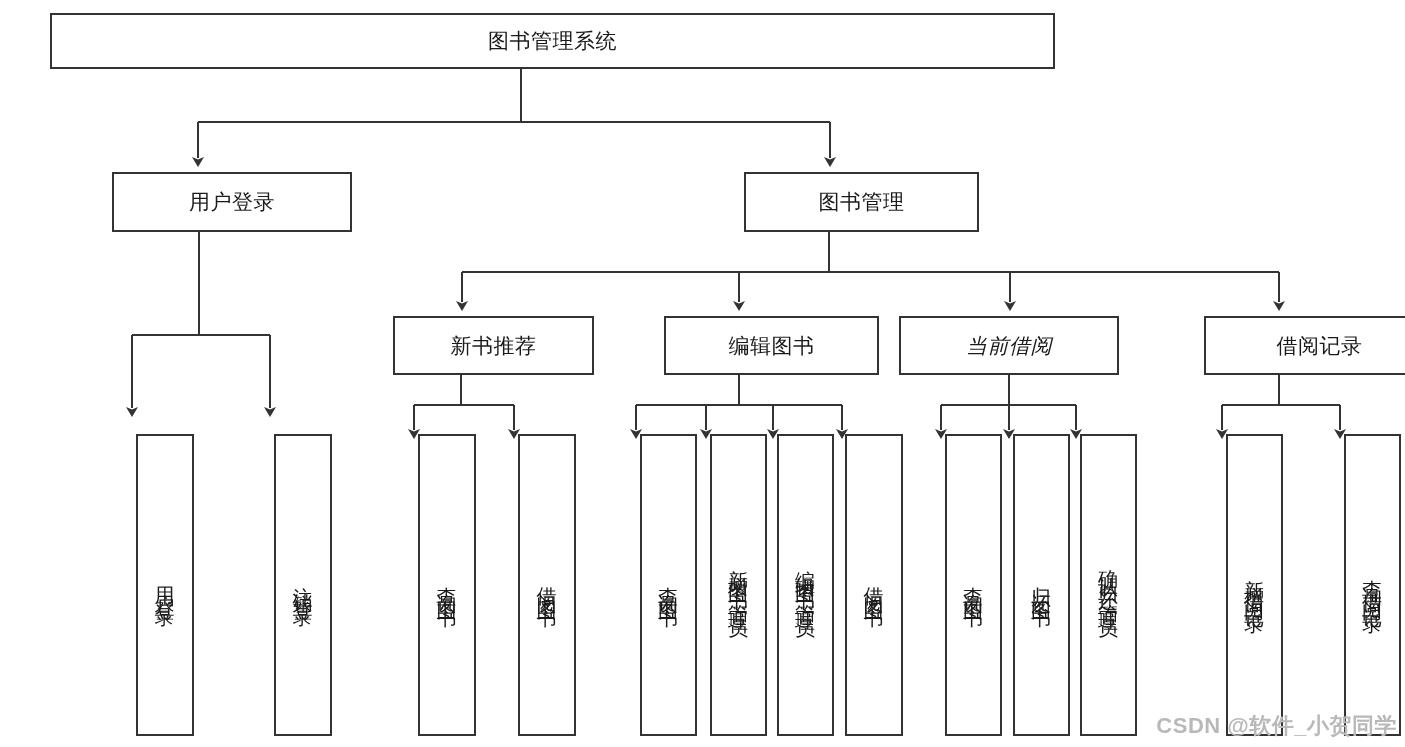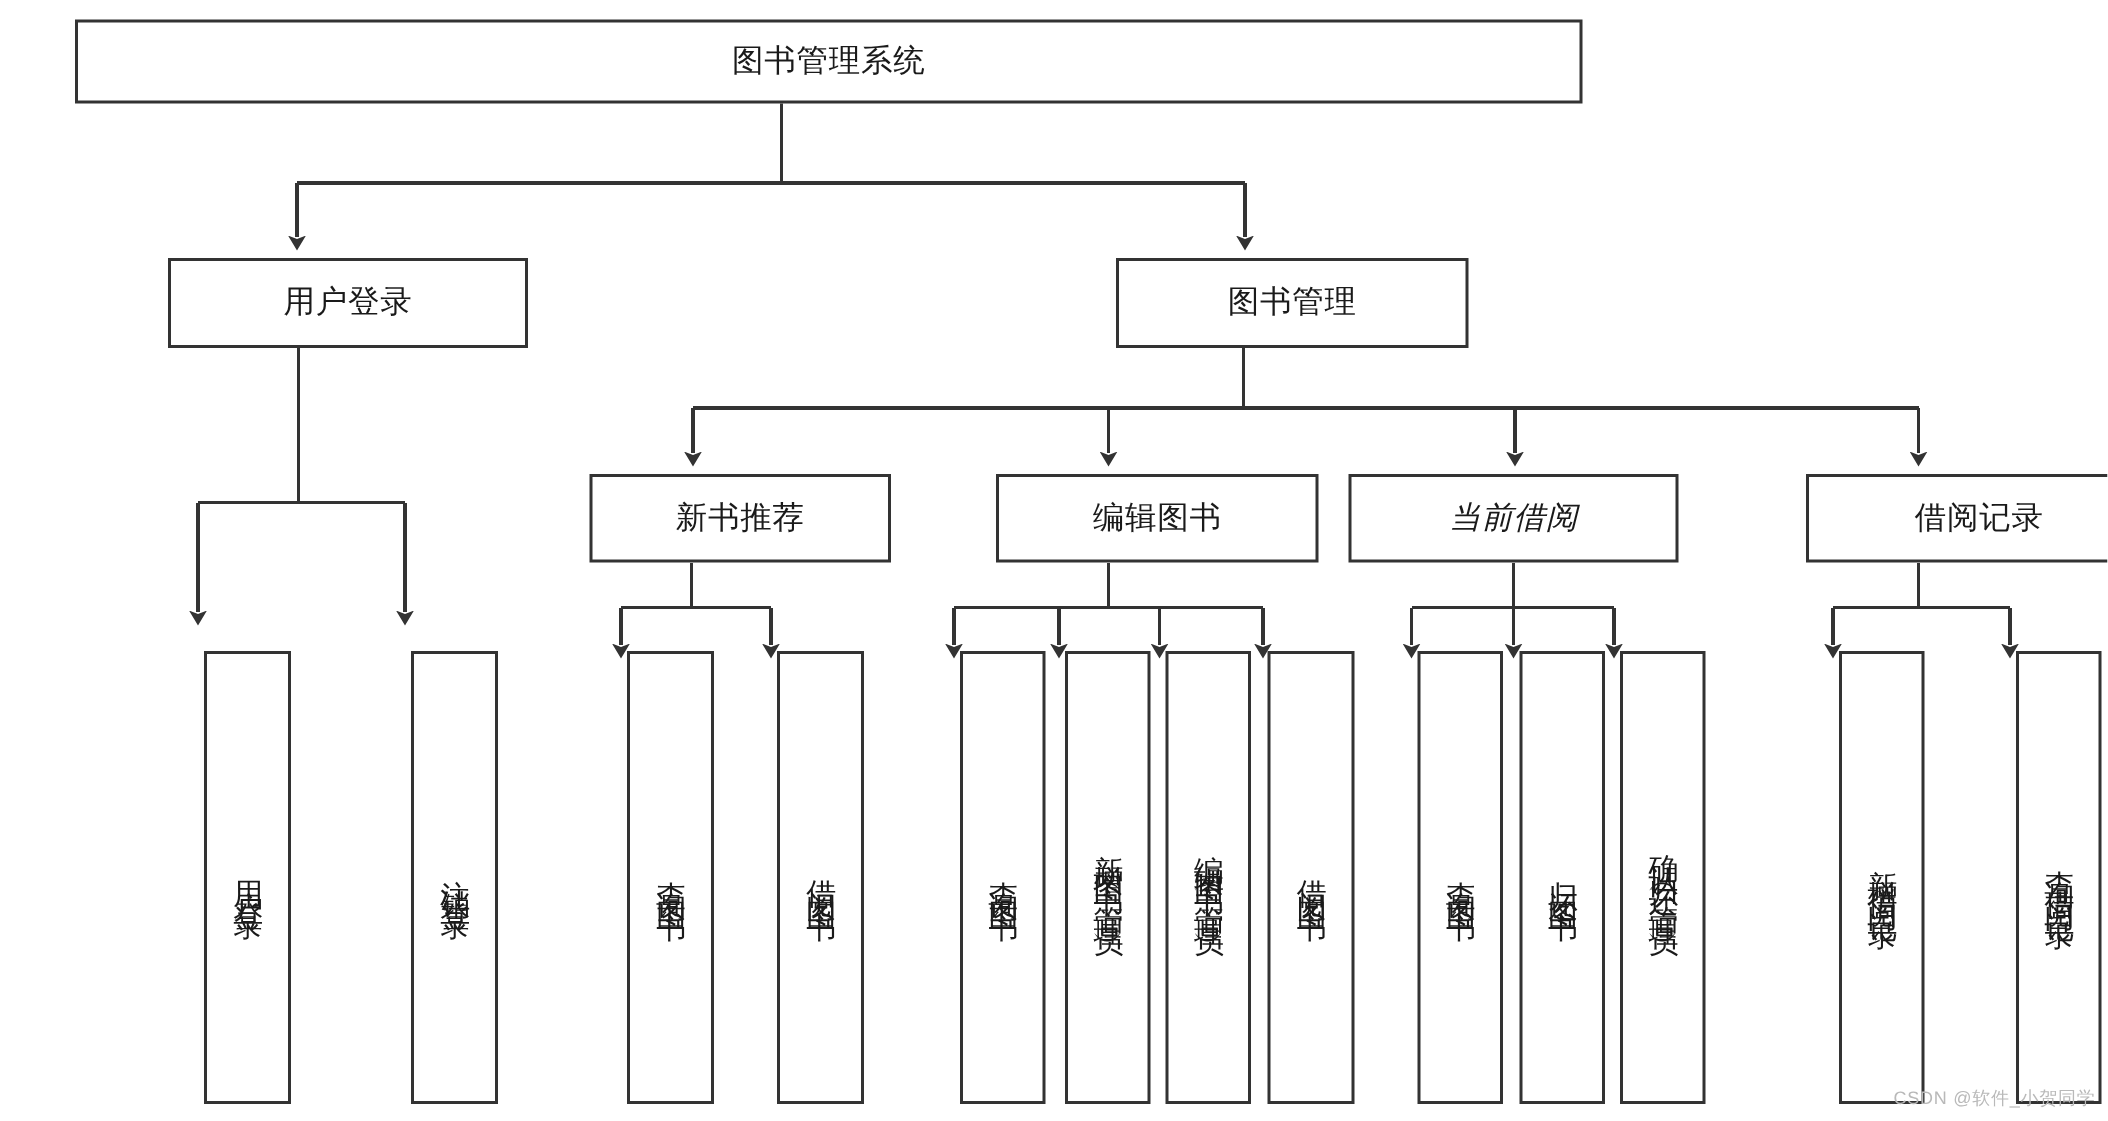--- a/index.html
+++ b/index.html
@@ -58,25 +58,26 @@
     text-orientation: upright;
     font-size: 20px;
     letter-spacing: 7px;
     line-height: 1;
     max-height: 100%;
   }
   #watermark {
     position: absolute;
     right: 8px;
     bottom: 6px;
-    font-size: 12px;
+    font-size: 22px;
     color: #b9b9b9;
     z-index: 5;
     white-space: nowrap;
     letter-spacing: 0.5px;
+    font-weight: bold;
   }
 </style>
 </head>
 <body>
 
 <div id="canvas">
 
   <svg id="edges" viewBox="0 0 1405 747" width="1405" height="747">
     <defs>
       <marker id="arrow" markerWidth="10" markerHeight="12" refX="1" refY="6" orient="auto" markerUnits="userSpaceOnUse">

